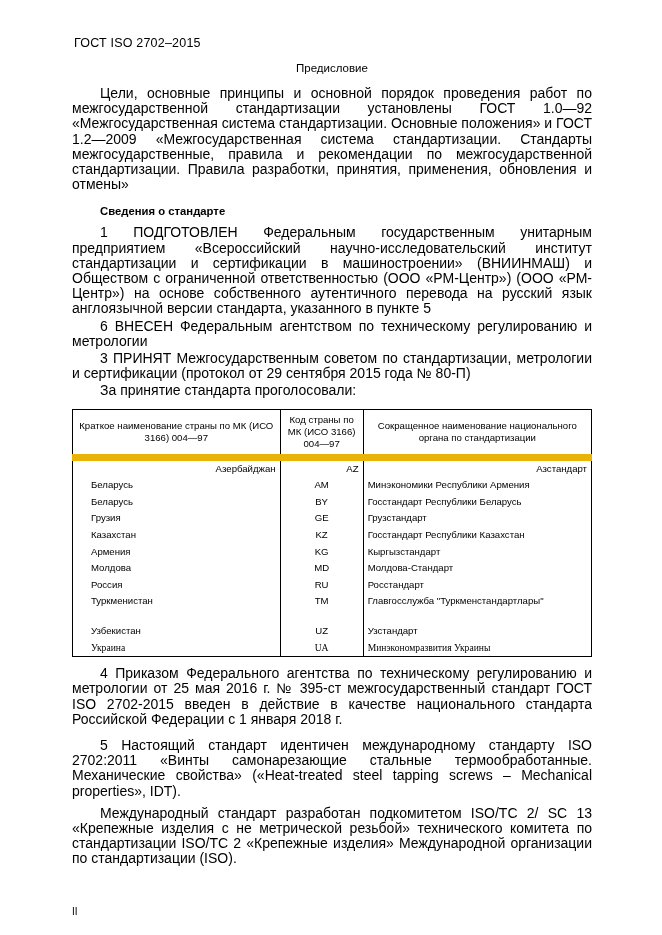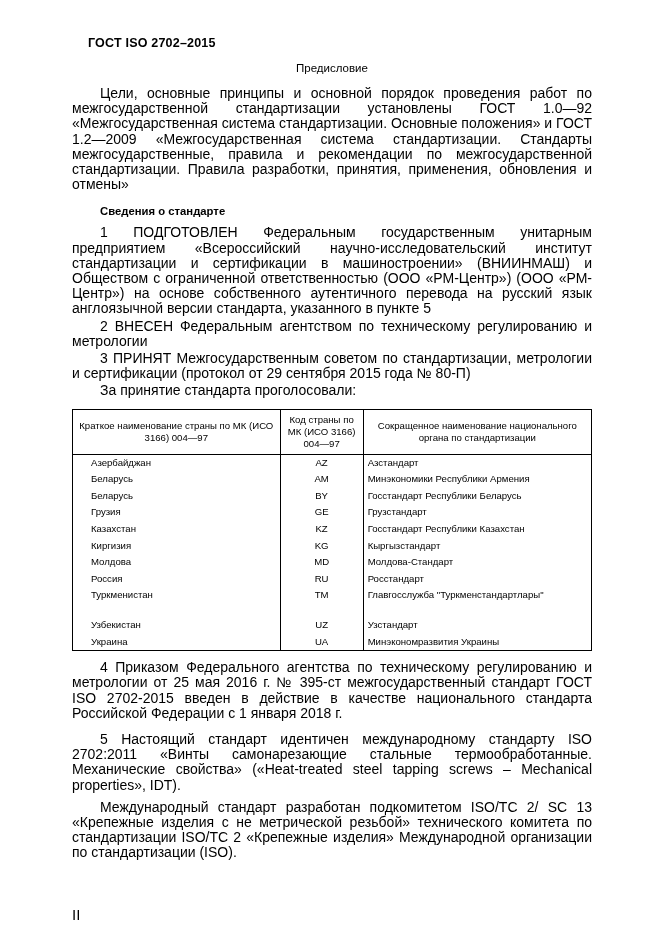--- a/index.html
+++ b/index.html
@@ -18,23 +18,23 @@
   .page {
     position: relative;
     width: 662px;
     height: 935px;
     padding: 0;
     box-sizing: border-box;
   }
   .doc-header {
     position: absolute;
     top: 36px;
-    left: 88px;
+    left: 74px;
     font-size: 12.5px;
-    font-weight: bold;
+    font-weight: normal;
     letter-spacing: 0.2px;
   }
   .content {
     position: absolute;
     top: 62px;
     left: 72px;
     width: 520px;
   }
   .center-title {
     text-align: center;
@@ -88,52 +88,52 @@
     line-height: 12.6px;
     border-bottom: none;
     border-top: none;
   }
   table.countries td.c-org {
     width: 44%;
     line-height: 12.6px;
     border-bottom: none;
     border-top: none;
   }
-  table.countries tr.first-row td { border-top: 1px solid #eab308; }
-  table.countries tr.last-row td { border-bottom: 1px solid #000000; }
+  table.countries tr.first-row td { border-top: 7px solid #eab308; text-align: right; }
+  table.countries tr.last-row td { border-bottom: 1px solid #000000; font-family: Liberation Serif, serif; }
   table.countries tr.gap-row td {
     height: 9px;
     line-height: 9px;
     border-top: none;
     border-bottom: none;
   }
   .page-number {
     position: absolute;
     left: 72px;
     top: 906px;
-    font-size: 15px;
+    font-size: 10px;
   }
 </style>
 </head>
 <body>
 
 <div class="page">
 
   <div class="doc-header">ГОСТ ISO 2702–2015</div>
 
   <div class="content">
 
     <div class="center-title">Предисловие</div>
 
     <p class="body-text">Цели, основные принципы и основной порядок проведения работ по межгосударственной стандартизации установлены ГОСТ 1.0—92 «Межгосударственная система стандартизации. Основные положения» и ГОСТ 1.2—2009 «Межгосударственная система стандартизации. Стандарты межгосударственные, правила и рекомендации по межгосударственной стандартизации. Правила разработки, принятия, применения, обновления и отмены»</p>
 
     <div class="section-head">Сведения о стандарте</div>
 
     <p class="body-text">1 ПОДГОТОВЛЕН Федеральным государственным унитарным предприятием «Всероссийский научно-исследовательский институт стандартизации и сертификации в машиностроении» (ВНИИНМАШ) и Обществом с ограниченной ответственностью (ООО «РМ-Центр») (ООО «РМ-Центр») на основе собственного аутентичного перевода на русский язык англоязычной версии стандарта, указанного в пункте 5</p>
-    <p class="body-text">2 ВНЕСЕН Федеральным агентством по техническому регулированию и метрологии</p>
+    <p class="body-text">6 ВНЕСЕН Федеральным агентством по техническому регулированию и метрологии</p>
     <p class="body-text">3 ПРИНЯТ Межгосударственным советом по стандартизации, метрологии и сертификации (протокол от 29 сентября 2015 года № 80-П)</p>
     <p class="body-text">За принятие стандарта проголосовали:</p>
 
     <table class="countries">
       <thead>
         <tr>
           <th>Краткое наименование страны по МК (ИСО 3166) 004—97</th>
           <th>Код страны по МК (ИСО 3166) 004—97</th>
           <th>Сокращенное наименование национального органа по стандартизации</th>
         </tr>
@@ -158,21 +158,21 @@
           <td class="c-name">Грузия</td>
           <td class="c-code">GE</td>
           <td class="c-org">Грузстандарт</td>
         </tr>
         <tr>
           <td class="c-name">Казахстан</td>
           <td class="c-code">KZ</td>
           <td class="c-org">Госстандарт Республики Казахстан</td>
         </tr>
         <tr>
-          <td class="c-name">Киргизия</td>
+          <td class="c-name">Армения</td>
           <td class="c-code">KG</td>
           <td class="c-org">Кыргызстандарт</td>
         </tr>
         <tr>
           <td class="c-name">Молдова</td>
           <td class="c-code">MD</td>
           <td class="c-org">Молдова-Стандарт</td>
         </tr>
         <tr>
           <td class="c-name">Россия</td>

